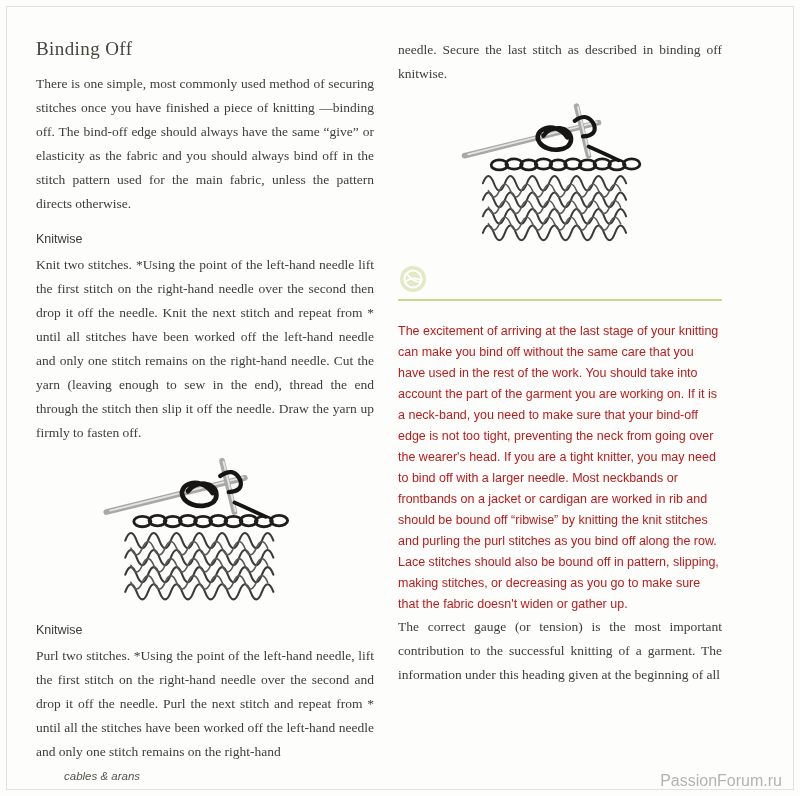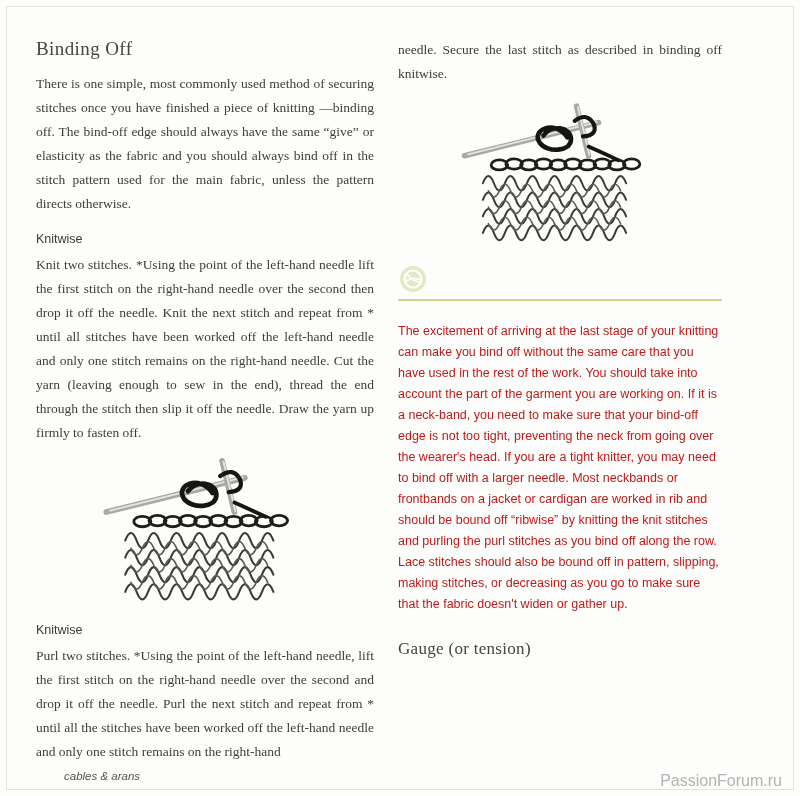--- a/index.html
+++ b/index.html
@@ -183,17 +183,17 @@
         <circle cx="15" cy="15" r="13" fill="#e3e9c4"></circle>
         <circle cx="15" cy="15" r="8.5" fill="none" stroke="#ffffff" stroke-width="2.2"></circle>
         <path d="M7,18 q8,-6 16,-2 M9,10 q6,8 13,8" fill="none" stroke="#ffffff" stroke-width="1.7" stroke-linecap="round"></path>
       </svg>
     </span>
     <span class="tip-rule"></span>
   </div>
 
   <p class="tip-text">The excitement of arriving at the last stage of your knitting can make you bind off without the same care that you have used in the rest of the work. You should take into account the part of the garment you are working on. If it is a neck-band, you need to make sure that your bind-off edge is not too tight, preventing the neck from going over the wearer's head. If you are a tight knitter, you may need to bind off with a larger needle. Most neckbands or frontbands on a jacket or cardigan are worked in rib and should be bound off “ribwise” by knitting the knit stitches and purling the purl stitches as you bind off along the row. Lace stitches should also be bound off in pattern, slipping, making stitches, or decreasing as you go to make sure that the fabric doesn't widen or gather up.</p>
 
-  <h2 class="section-heading">Gauge (or tension)</h2>
+  <p class="body-serif">The correct gauge (or tension) is the most important contribution to the successful knitting of a garment. The information under this heading given at the beginning of all</p>
 </div>
 
 <div class="page-footer">cables &amp; arans</div>
 <div class="watermark">PassionForum.ru</div>
 
 </body></html>

